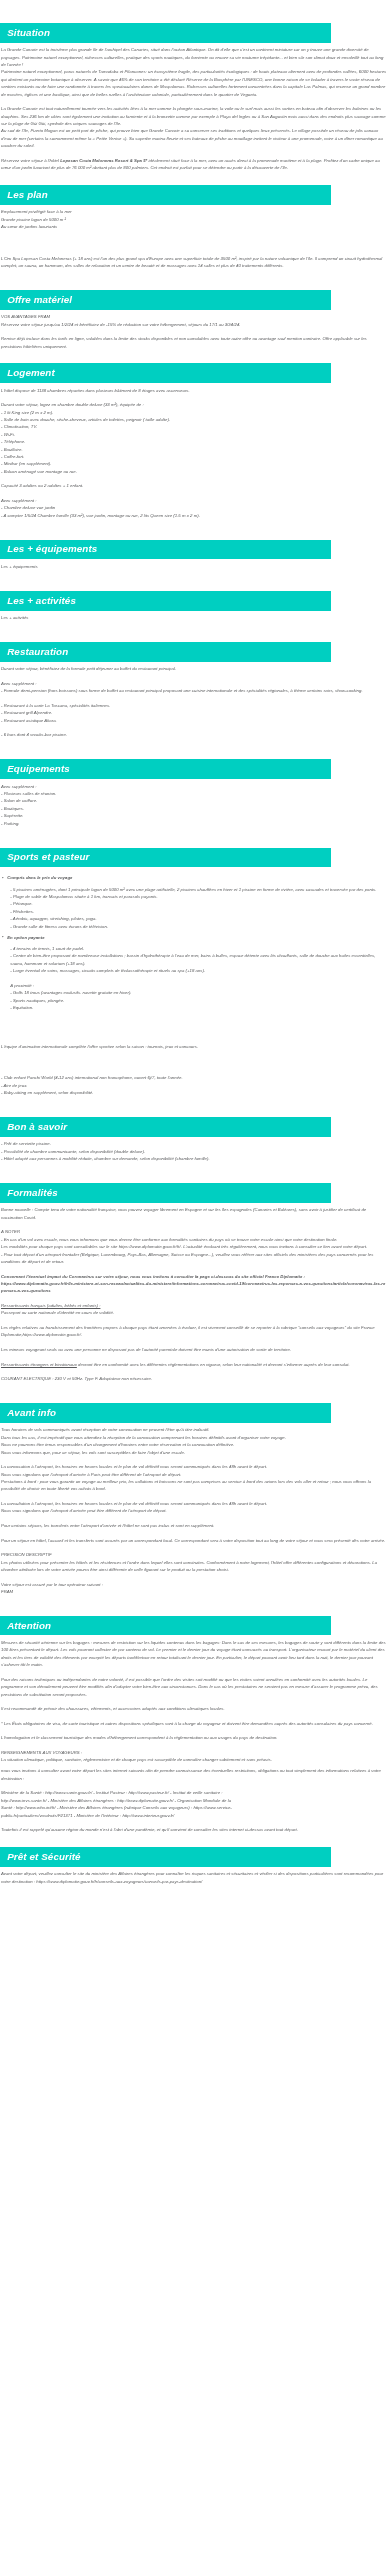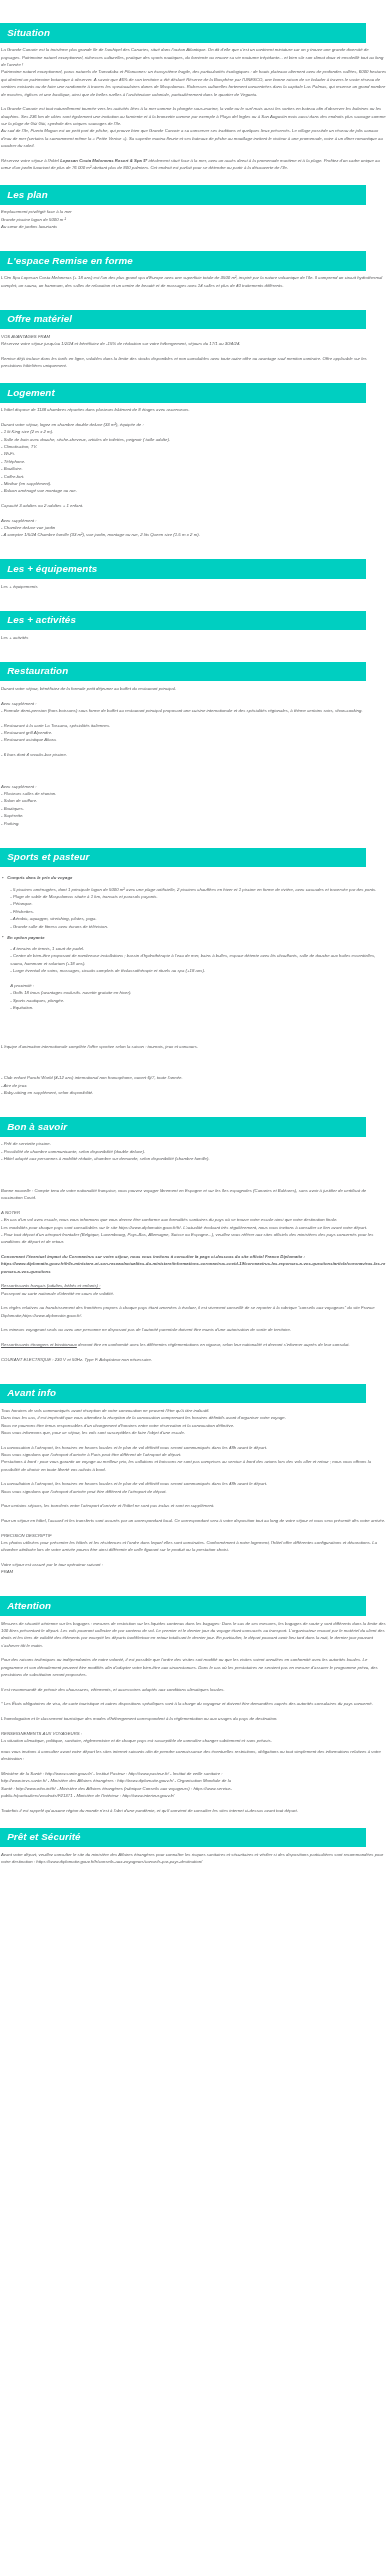--- a/index.html
+++ b/index.html
@@ -25,21 +25,21 @@
   .section-bar {
     background: #00cfc1;
     color: #ffffff;
     font-style: italic;
     font-weight: bold;
     font-size: 9.8px;
     line-height: 1;
     padding: 4.6px 0 5.2px 7.2px;
     letter-spacing: 0.1px;
     margin: 0;
-    width: 366px;
+    width: 331px;
     box-sizing: border-box;
   }
   .section-body {
     padding: 3.6px 3.1px 0 1px;
     box-sizing: border-box;
   }
   p, .line {
     margin: 0;
     font-style: italic;
     font-size: 4.3px;
@@ -95,21 +95,20 @@
   </div>
 
   <div class="section-bar">Les plan</div>
   <div class="section-body">
     <p class="line">Emplacement privilégié face à la mer</p>
     <p class="line">Grande piscine lagon de 5000 m ²</p>
     <p class="line">Au cœur de jardins luxuriants</p>
     <div class="gap-xl"></div>
   </div>
 
-  <div class="section-bar">L'espace Remise en forme</div>
   <div class="section-body">
     <p class="para">L'Om Spa Lopesan Costa Meloneras (+ 18 ans) est l'un des plus grand spa d'Europe avec une superficie totale de 3500 m², inspiré par la nature volcanique de l'île. Il comprend un circuit hydrothermal complet, un sauna, un hammam, des salles de relaxation et un centre de beauté et de massages avec 14 salles et plus de 40 traitements différents.</p>
     <div class="gap-xl"></div>
   </div>
 
   <div class="section-bar">Offre matériel</div>
   <div class="section-body">
     <p class="line">VOS AVANTAGES FRAM</p>
     <p class="para">Réservez votre séjour jusqu'au 1/2/24 et bénéficiez de -15% de réduction sur votre hébergement, séjours du 17/1 au 30/4/24.</p>
     <div class="gap"></div>
@@ -160,20 +159,21 @@
     <p class="para">- Formule demi-pension (hors boissons) sous forme de buffet au restaurant principal proposant une cuisine internationale et des spécialités régionales, à thème certains soirs, show-cooking.</p>
     <div class="gap"></div>
     <p class="line">- Restaurant à la carte La Toscana, spécialités italiennes.</p>
     <p class="line">- Restaurant grill Alpendre.</p>
     <p class="line">- Restaurant asiatique Akara.</p>
     <div class="gap"></div>
     <p class="line">- 6 bars dont 4 snacks-bar piscine.</p>
     <div class="gap-xl"></div>
   </div>
 
+  <div class="section-bar">Equipements</div>
   <div class="section-body">
     <p class="line">Avec supplément :</p>
     <p class="line">- Plusieurs salles de réunion.</p>
     <p class="line">- Salon de coiffure.</p>
     <p class="line">- Boutiques.</p>
     <p class="line">- Supérette.</p>
     <p class="line">- Parking.</p>
     <div class="gap-xl"></div>
   </div>
 
@@ -216,20 +216,21 @@
   </div>
 
   <div class="section-bar">Bon à savoir</div>
   <div class="section-body">
     <p class="line">- Prêt de serviette piscine.</p>
     <p class="line">- Possibilité de chambre communicante, selon disponibilité (double deluxe).</p>
     <p class="line">- Hôtel adapté aux personnes à mobilité réduite, chambre sur demande, selon disponibilité (chambre famille).</p>
     <div class="gap-xl"></div>
   </div>
 
+  <div class="section-bar">Formalités</div>
   <div class="section-body">
     <p class="para">Bonne nouvelle : Compte tenu de votre nationalité française, vous pouvez voyager librement en Espagne et sur les îles espagnoles (Canaries et Baléares), sans avoir à justifier de certificat de vaccination Covid.</p>
     <div class="gap"></div>
     <p class="line">A NOTER</p>
     <p class="para">- En cas d'un vol avec escale, nous vous informons que vous devrez être conforme aux formalités sanitaires du pays où se trouve votre escale ainsi que votre destination finale.</p>
     <p class="para">Les modalités pour chaque pays sont consultables sur le site https://www.diplomatie.gouv.fr/fr/. L'actualité évoluant très régulièrement, nous vous invitons à consulter ce lien avant votre départ.</p>
     <p class="para">- Pour tout départ d'un aéroport frontalier (Belgique, Luxembourg, Pays-Bas, Allemagne, Suisse ou Espagne...), veuillez vous référer aux sites officiels des ministères des pays concernés pour les conditions de départ et de retour.</p>
     <div class="gap"></div>
     <p class="para b">Concernant l'éventuel impact du Coronavirus sur votre séjour, nous vous invitons à consulter la page ci-dessous du site officiel France Diplomatie :</p>
     <p class="para urlbold">https://www.diplomatie.gouv.fr/fr/le-ministere-et-son-reseau/actualites-du-ministere/informations-coronavirus-covid-19/coronavirus-les-reponses-a-vos-questions/article/coronavirus-les-reponses-a-vos-questions</p>

